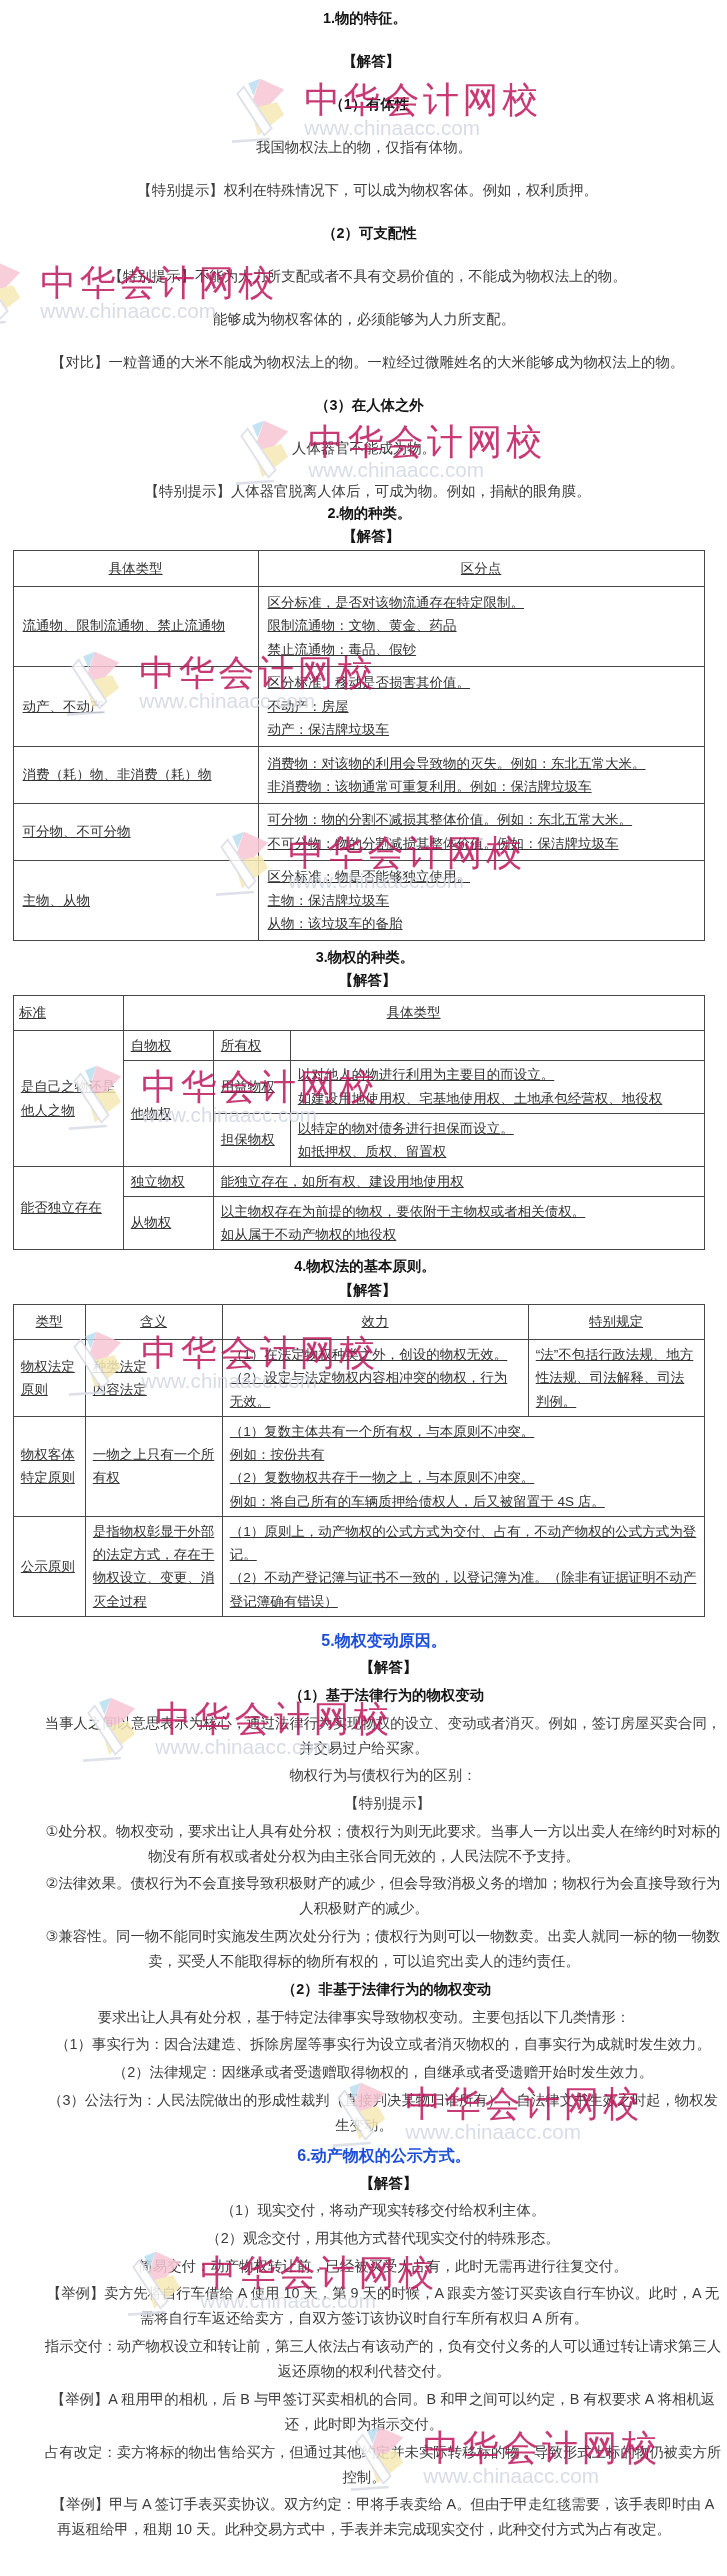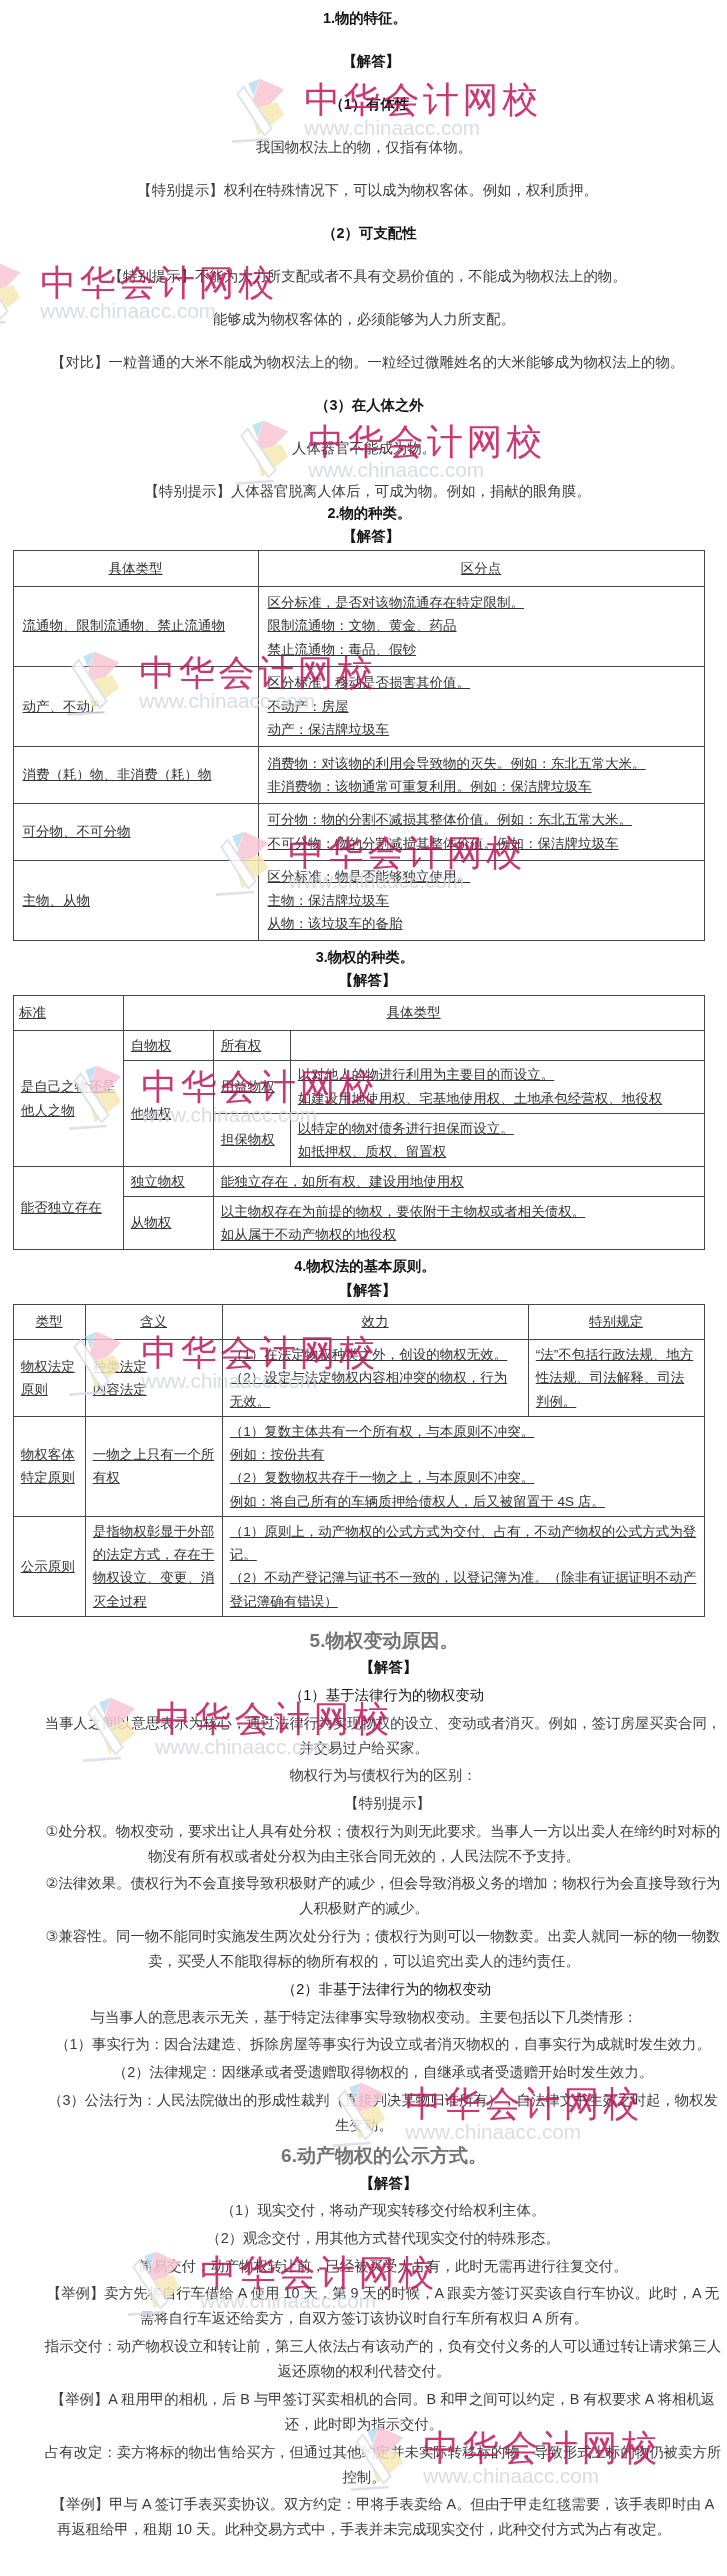--- a/index.html
+++ b/index.html
@@ -22,23 +22,23 @@
   th,td{border:0.9px solid #474747;vertical-align:middle;}
   th{font-weight:normal;text-align:center;padding:5.4px 5.4px;line-height:23.4px;}
   td{padding:4.5px 9px;line-height:23.4px;text-align:left;}
   td.c{}
   .t2 td,.t3 td{padding:2.7px 7.2px;}
   .cell-lines div{line-height:23.4px;}
 
   
   .p56{font-size:14.4px;line-height:25px;color:#3c3c3c;margin:0 0 2.7px 0;text-indent:38px;}
   .p56.noind{text-indent:0;}
-  .h56{font-size:19px;font-weight:bold;color:#737373;margin:0 0 2.7px 40px;line-height:25px;}
+  .h56{font-size:16px;font-weight:bold;color:#1d4ed8;margin:0 0 2.7px 40px;line-height:25px;}
   .jieda56{margin-left:49px;text-indent:0;font-weight:bold;color:#161616;}
-  .sub56{font-weight:normal;color:#161616;text-indent:45px;}
+  .sub56{font-weight:bold;color:#161616;text-indent:45px;}
 
   
   .wm{position:absolute;display:flex;align-items:center;z-index:2;
       pointer-events:none;opacity:.85;}
   .wm-text{margin-left:7.2px;}
   .wm-brand{font-size:36px;letter-spacing:3.6px;color:#be185d;line-height:32px;white-space:nowrap;}
   .wm-url{font-size:20.7px;color:#d2d6e2;line-height:23.4px;white-space:nowrap;}
 </style>
 </head>
 <body>
@@ -372,21 +372,21 @@
     <p class="h56" style="margin-top:10.8px;">5.物权变动原因。</p>
     <p class="p56 jieda56">【解答】</p>
     <p class="p56 sub56">（1）基于法律行为的物权变动</p>
     <p class="p56">当事人之间以意思表示为核心，通过法律行为实现物权的设立、变动或者消灭。例如，签订房屋买卖合同，并交易过户给买家。</p>
     <p class="p56">物权行为与债权行为的区别：</p>
     <p class="p56" style="text-indent:47px;">【特别提示】</p>
     <p class="p56">①处分权。物权变动，要求出让人具有处分权；债权行为则无此要求。当事人一方以出卖人在缔约时对标的物没有所有权或者处分权为由主张合同无效的，人民法院不予支持。</p>
     <p class="p56">②法律效果。债权行为不会直接导致积极财产的减少，但会导致消极义务的增加；物权行为会直接导致行为人积极财产的减少。</p>
     <p class="p56">③兼容性。同一物不能同时实施发生两次处分行为；债权行为则可以一物数卖。出卖人就同一标的物一物数卖，买受人不能取得标的物所有权的，可以追究出卖人的违约责任。</p>
     <p class="p56 sub56">（2）非基于法律行为的物权变动</p>
-    <p class="p56 noind">与当事人的意思表示无关，基于特定法律事实导致物权变动。主要包括以下几类情形：</p>
+    <p class="p56 noind">要求出让人具有处分权，基于特定法律事实导致物权变动。主要包括以下几类情形：</p>
     <p class="p56">（1）事实行为：因合法建造、拆除房屋等事实行为设立或者消灭物权的，自事实行为成就时发生效力。</p>
     <p class="p56">（2）法律规定：因继承或者受遗赠取得物权的，自继承或者受遗赠开始时发生效力。</p>
     <p class="p56">（3）公法行为：人民法院做出的形成性裁判（直接判决某物归谁所有），自法律文书生效之时起，物权发生变动。</p>
 
     <p class="h56" style="margin-top:5.4px;">6.动产物权的公示方式。</p>
     <p class="p56 jieda56">【解答】</p>
     <p class="p56">（1）现实交付，将动产现实转移交付给权利主体。</p>
     <p class="p56">（2）观念交付，用其他方式替代现实交付的特殊形态。</p>
     <p class="p56">简易交付：动产物权转让前，已经被买受人占有，此时无需再进行往复交付。</p>
     <p class="p56">【举例】卖方先将自行车借给 A 使用 10 天，第 9 天的时候，A 跟卖方签订买卖该自行车协议。此时，A 无需将自行车返还给卖方，自双方签订该协议时自行车所有权归 A 所有。</p>

